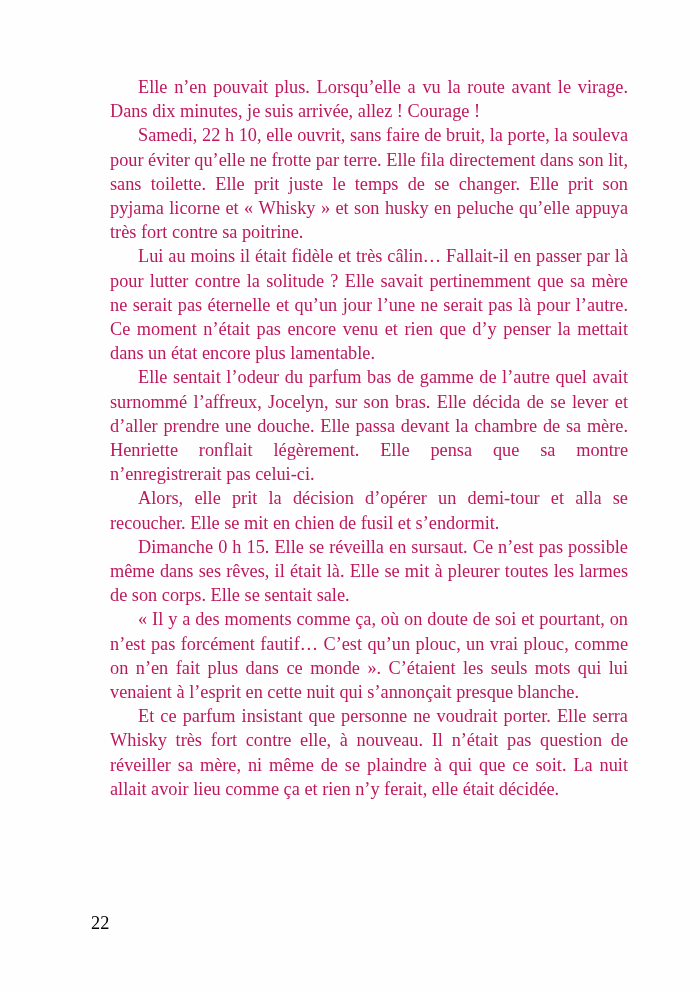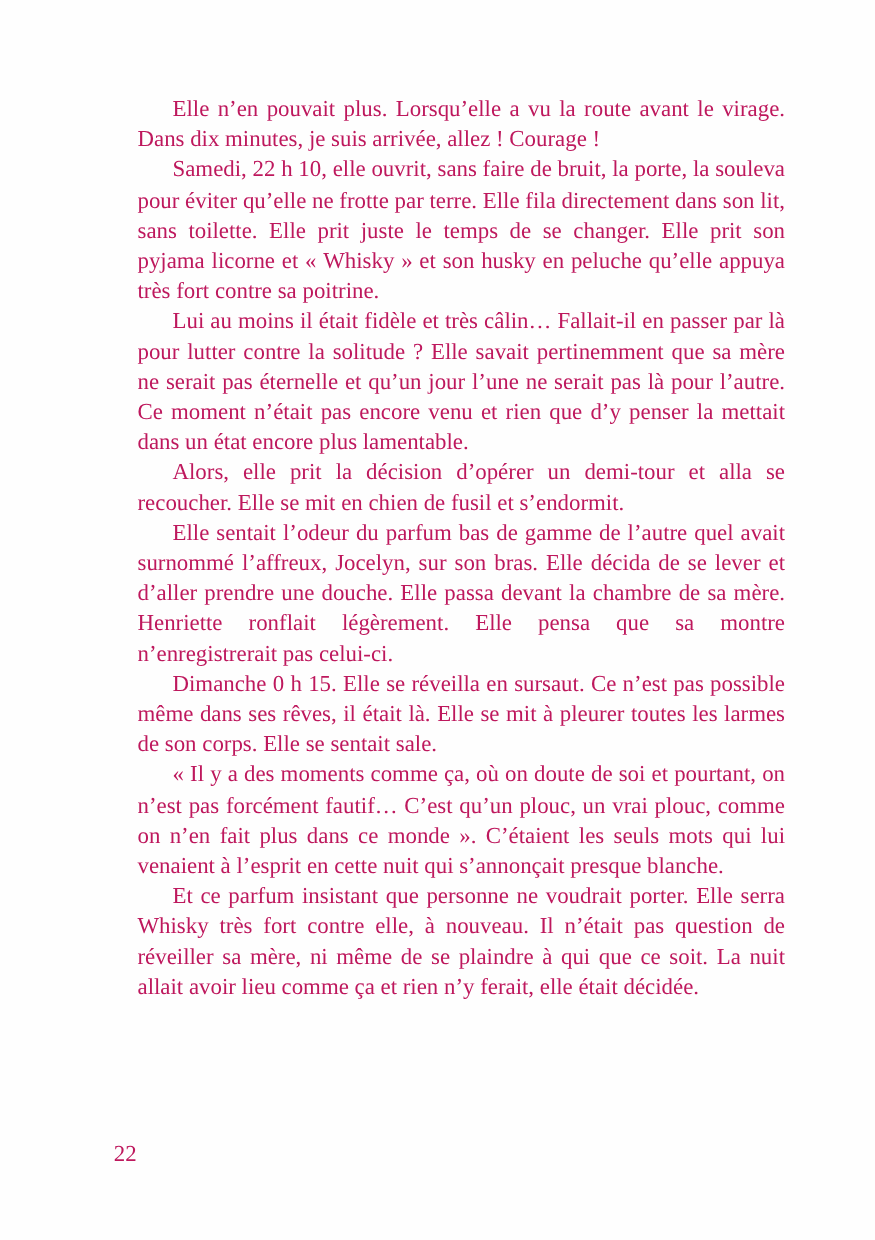--- a/index.html
+++ b/index.html
@@ -37,31 +37,31 @@
     
     text-align-last: justify;
   }
   .page-number {
     position: absolute;
     left: 91px;
     top: 911px;
     font-family: "Liberation Serif", "DejaVu Serif", serif;
     font-size: 18.3px;
     line-height: 24.2px;
-    color: #be185d;
+    color: #000000;
   }
 </style>
 </head>
 <body>
 
 <div class="page">
   <div class="text-block">
     <p>Elle n’en pouvait plus. Lorsqu’elle a vu la route avant le virage. Dans dix minutes, je suis arrivée, allez&nbsp;! Courage&nbsp;!</p>
     <p>Samedi, 22 h 10, elle ouvrit, sans faire de bruit, la porte, la souleva pour éviter qu’elle ne frotte par terre. Elle fila directement dans son lit, sans toilette. Elle prit juste le temps de se changer. Elle prit son pyjama licorne et «&nbsp;Whisky&nbsp;» et son husky en peluche qu’elle appuya très fort contre sa poitrine.</p>
     <p>Lui au moins il était fidèle et très câlin… Fallait-il en passer par là pour lutter contre la solitude&nbsp;? Elle savait pertinemment que sa mère ne serait pas éternelle et qu’un jour l’une ne serait pas là pour l’autre. Ce moment n’était pas encore venu et rien que d’y penser la mettait dans un état encore plus lamentable.</p>
+    <p>Elle sentait l’odeur du parfum bas de gamme de l’autre quel avait surnommé l’affreux, Jocelyn, sur son bras. Elle décida de se lever et d’aller prendre une douche. Elle passa devant la chambre de sa mère. Henriette ronflait légèrement. Elle pensa que sa montre n’enregistrerait pas celui-ci.</p>
     <p>Alors, elle prit la décision d’opérer un demi-tour et alla se recoucher. Elle se mit en chien de fusil et s’endormit.</p>
-    <p>Elle sentait l’odeur du parfum bas de gamme de l’autre quel avait surnommé l’affreux, Jocelyn, sur son bras. Elle décida de se lever et d’aller prendre une douche. Elle passa devant la chambre de sa mère. Henriette ronflait légèrement. Elle pensa que sa montre n’enregistrerait pas celui-ci.</p>
     <p>Dimanche 0 h 15. Elle se réveilla en sursaut. Ce n’est pas possible même dans ses rêves, il était là. Elle se mit à pleurer toutes les larmes de son corps. Elle se sentait sale.</p>
     <p>«&nbsp;Il y a des moments comme ça, où on doute de soi et pourtant, on n’est pas forcément fautif… C’est qu’un plouc, un vrai plouc, comme on n’en fait plus dans ce monde&nbsp;». C’étaient les seuls mots qui lui venaient à l’esprit en cette nuit qui s’annonçait presque blanche.</p>
     <p>Et ce parfum insistant que personne ne voudrait porter. Elle serra Whisky très fort contre elle, à nouveau. Il n’était pas question de réveiller sa mère, ni même de se plaindre à qui que ce soit. La nuit allait avoir lieu comme ça et rien n’y ferait, elle était décidée.</p>
   </div>
   <div class="page-number">22</div>
 </div>
 
 </body></html>

